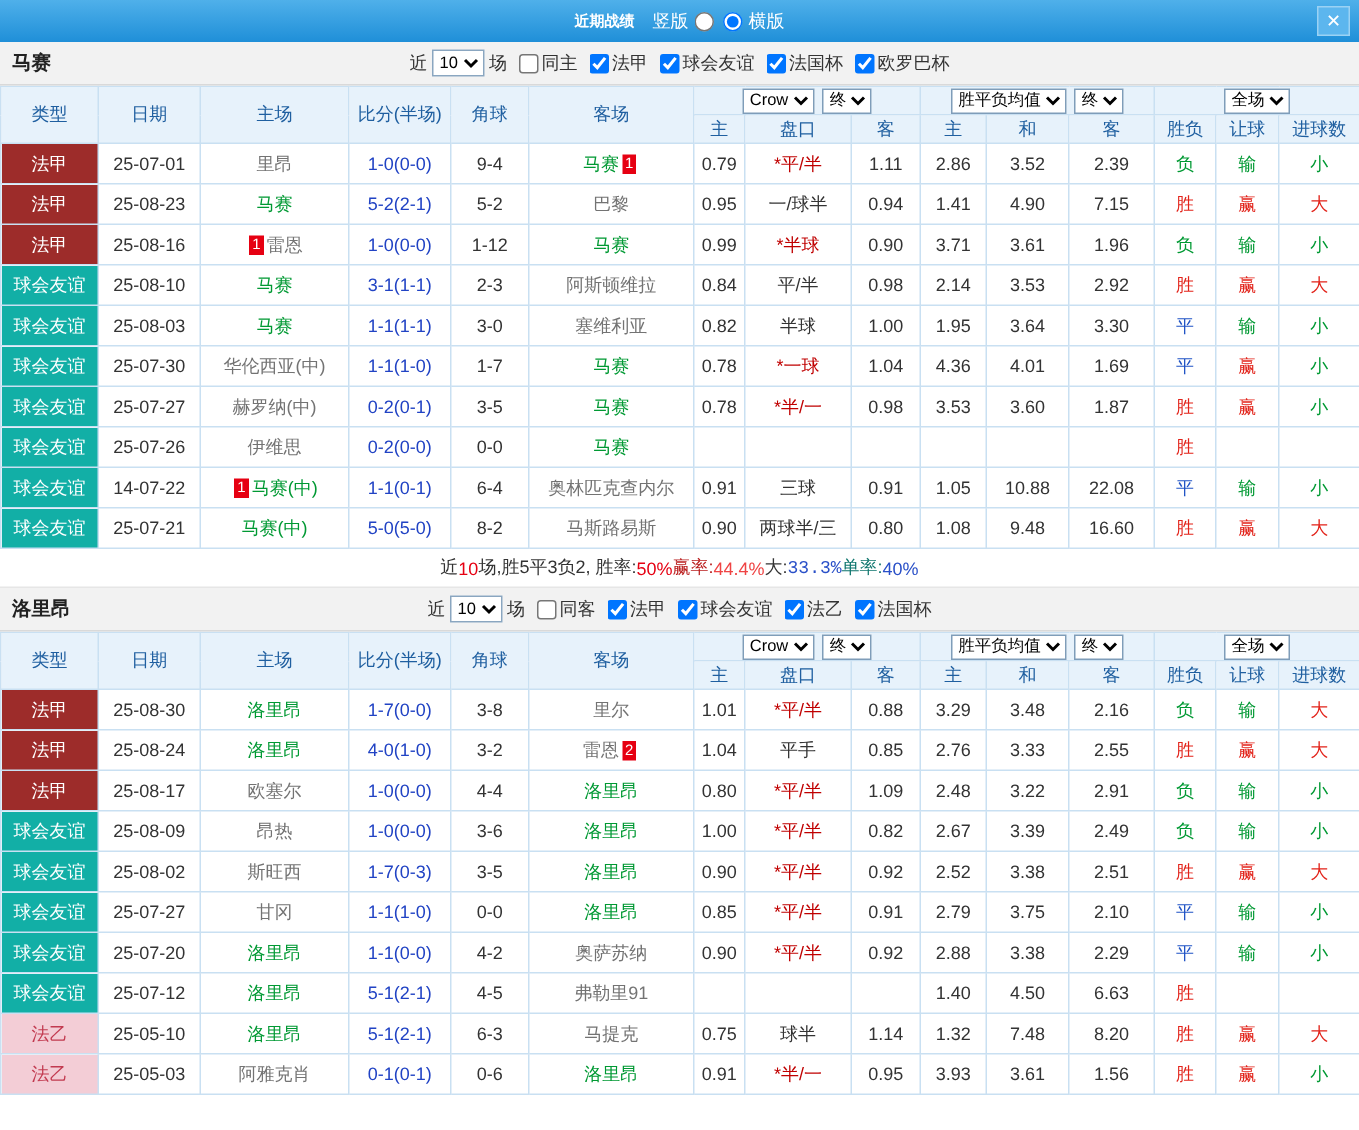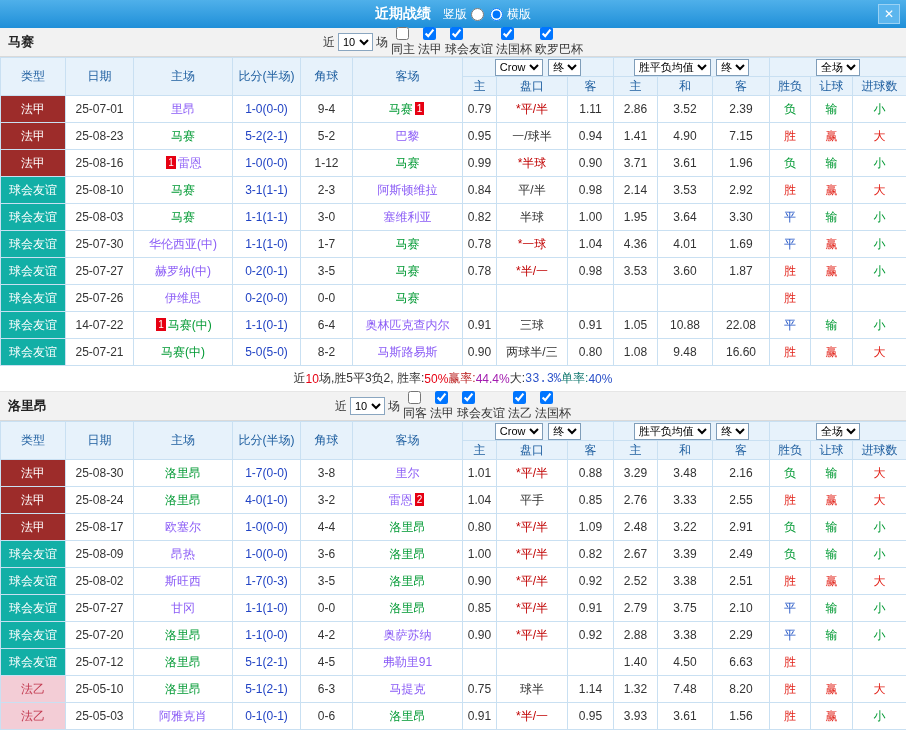--- a/index.html
+++ b/index.html
@@ -14,21 +14,21 @@
   
   .titlebar {
     height: 28px;
     background: linear-gradient(#4fb0ea, #1f8fd8);
     display: flex;
     align-items: center;
     justify-content: center;
     position: relative;
     color: #fff;
   }
-  .titlebar .title { font-weight: bold; font-size: 14px; }
+  .titlebar .title { font-weight: bold; font-size: 10px; }
   .radio-group { display: flex; align-items: center; margin-left: 12px; gap: 2px; font-size: 12px; }
   .radio-group input { margin: 0 2px; }
   .close-btn {
     position: absolute; right: 6px; top: 4px;
     width: 22px; height: 20px;
     background: #5cb6ee; border: 1px solid #9bd2f4;
     color: #fff; font-weight: bold; text-align: center; line-height: 18px;
     cursor: pointer; font-size: 12px;
   }
   
@@ -39,41 +39,41 @@
     position: relative;
     display: flex;
     align-items: center;
   }
   .team-title { position: absolute; left: 8px; font-weight: bold; font-size: 13px; color: #222; }
   .filters {
     position: absolute; left: 50%; transform: translateX(-50%);
     display: flex; align-items: center; gap: 3px; white-space: nowrap;
   }
   .filters select { font-size: 11px; height: 18px; border: 1px solid #8aa6c0; background: #fff; }
-  .filters label { display: inline-flex; align-items: flex-start; gap: 1px; cursor: pointer; flex-direction: column; }
+  .filters label { display: inline-flex; align-items: center; gap: 1px; cursor: pointer; }
   .filters input[type=checkbox] { margin: 0 1px 0 5px; }
   
   table { border-collapse: collapse; table-layout: fixed; width: 906px; }
   th, td {
     border: 1px solid #c9e0f2;
     text-align: center;
     padding: 0;
     overflow: hidden;
     white-space: nowrap;
   }
   thead th { background: #e7f2fb; color: #1f5fa0; font-weight: normal; height: 19px; font-size: 12px; }
   thead select { font-size: 11px; height: 17px; border: 1px solid #7f9db9; background: #fff; margin: 0 1px; }
   tbody td { height: 27px; background: #fff; }
   
   .lg-l1 { background: #9d2c2a; color: #fff; }
   .lg-fr { background: #12afa6; color: #fff; }
   .lg-l2 { background: #f3cdd6; color: #c23a50; }
   
   .focal { color: #009933; }
-  .opp { color: #8b5cf6; }
+  .opp { color: #737373; }
   .score { color: #2143c4; cursor: pointer; }
   .badge {
     display: inline-block; background: #e60012; color: #fff;
     font-size: 10px; line-height: 13px; height: 13px; min-width: 9px;
     padding: 0 2px; margin: 0 2px; vertical-align: 1px;
   }
   .badge:empty { display: none; }
   .hcp-star { color: #c00000; }
   .red { color: #e2231a; }
   .blue { color: #2053c5; }
@@ -351,21 +351,21 @@
           <td class="red">大</td>
         </tr>
       </tbody>
   </table>
   <div class="stats-footer">
       <span style="color: rgb(51, 51, 51);">近</span>
       <span style="color: rgb(230, 0, 18);">10</span>
       <span style="color: rgb(51, 51, 51);">场,胜5平3负2, 胜率:</span>
       <span style="color: rgb(230, 0, 18);">50%</span>
       <span style="color: #b91c1c;"> 赢率:</span>
-      <span style="color: #a21caf; text-align: center;">44.4%</span>
+      <span style="color: #ef4444; text-align: center;">44.4%</span>
       <span style="color: rgb(51, 51, 51);"> 大:</span>
       <span style="color: rgb(42, 80, 200); font-family: Liberation Mono, monospace;">33.3%</span>
       <span style="color: #0f766e;"> 单率:</span>
       <span style="color: rgb(42, 80, 200);">40%</span>
     </div>
 </div>
 
 <div class="section">
   <div class="section-bar">
     <span class="team-title">洛里昂</span>

